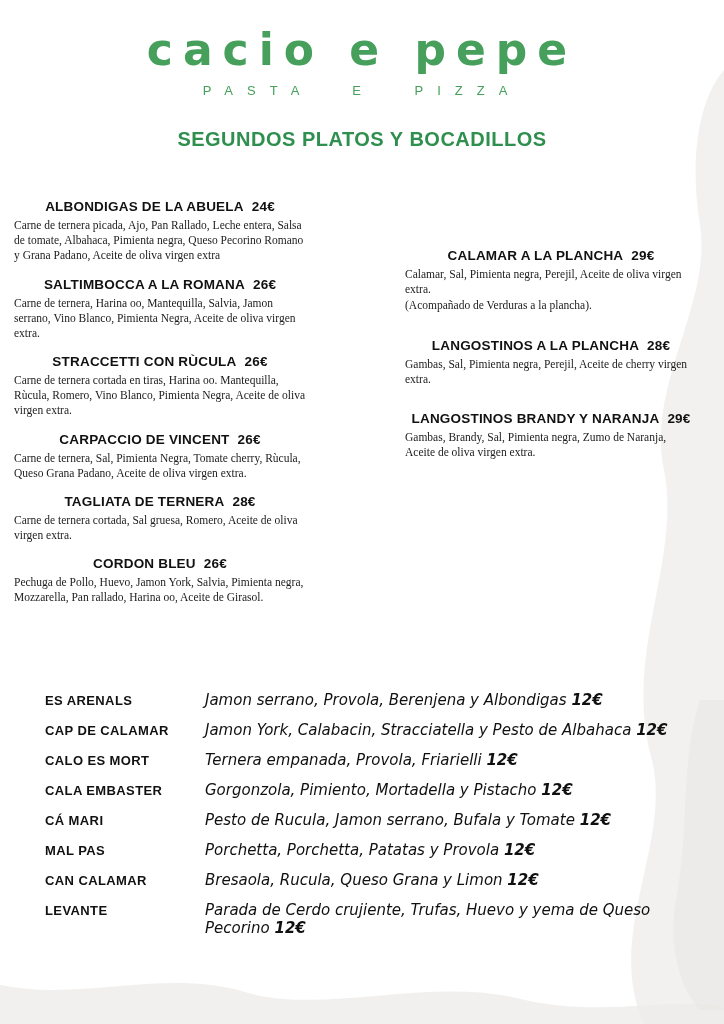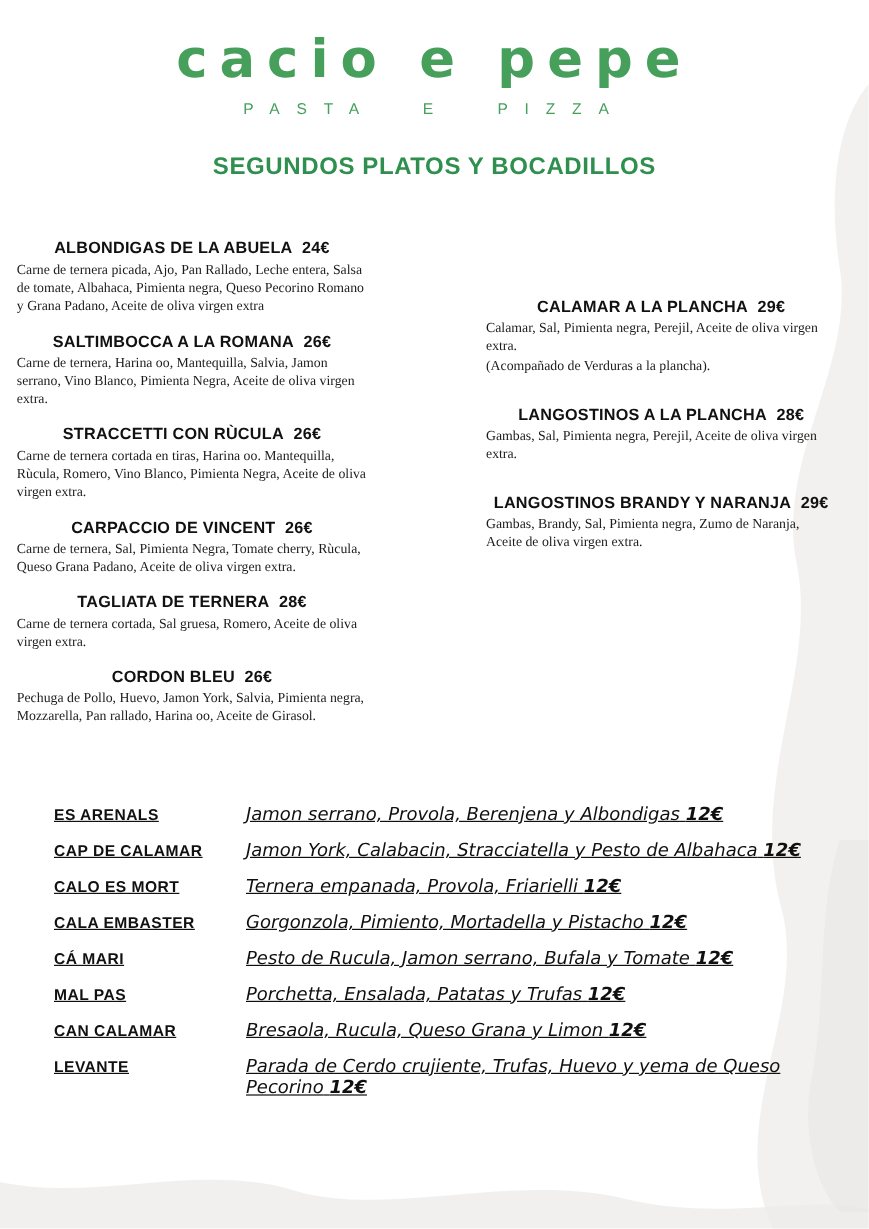--- a/index.html
+++ b/index.html
@@ -69,23 +69,22 @@
     margin:4px 0 0 0;
     font-family:"Liberation Serif", serif;
     font-size:11.5px;
     line-height:1.32;
     color:#1b1b1b;
   }
   .dish-note { margin-top:1px; }
 
   
   .sandwiches {
-    margin-top:50px;
+    margin-top:72px;
     padding:0 18px 0 45px;
-    text-decoration:underline;
   }
   .sand-row {
     display:flex;
     align-items:baseline;
     margin-bottom:12px;
   }
   .sand-name {
     flex:0 0 160px;
     width:160px;
     font-size:13px;
@@ -183,21 +182,21 @@
           </div>
           <p class="dish-desc">Calamar, Sal, Pimienta negra, Perejil, Aceite de oliva virgen extra.</p>
           <p class="dish-note">(Acompañado de Verduras a la plancha).</p>
         </div>
 
         <div class="dish">
           <div class="dish-head">
             <span class="dish-name">LANGOSTINOS A LA PLANCHA</span>
             <span class="dish-price">28€</span>
           </div>
-          <p class="dish-desc">Gambas, Sal, Pimienta negra, Perejil, Aceite de oliva virgen extra.</p>
+          <p class="dish-desc">Gambas, Sal, Pimienta negra, Perejil, Aceite de cherry virgen extra.</p>
         </div>
 
         <div class="dish">
           <div class="dish-head">
             <span class="dish-name">LANGOSTINOS BRANDY Y NARANJA</span>
             <span class="dish-price">29€</span>
           </div>
           <p class="dish-desc">Gambas, Brandy, Sal, Pimienta negra, Zumo de Naranja, Aceite de oliva virgen extra.</p>
         </div>
 
@@ -226,21 +225,21 @@
         <span class="sand-desc"><span>Gorgonzola, Pimiento, Mortadella y Pistacho</span> <span class="sand-price">12€</span></span>
       </div>
 
       <div class="sand-row">
         <span class="sand-name">CÁ MARI</span>
         <span class="sand-desc"><span>Pesto de Rucula, Jamon serrano, Bufala y Tomate</span> <span class="sand-price">12€</span></span>
       </div>
 
       <div class="sand-row">
         <span class="sand-name">MAL PAS</span>
-        <span class="sand-desc"><span>Porchetta, Ensalada, Patatas y Trufas</span> <span class="sand-price">12€</span></span>
+        <span class="sand-desc"><span>Porchetta, Porchetta, Patatas y Provola</span> <span class="sand-price">12€</span></span>
       </div>
 
       <div class="sand-row">
         <span class="sand-name">CAN CALAMAR</span>
         <span class="sand-desc"><span>Bresaola, Rucula, Queso Grana y Limon</span> <span class="sand-price">12€</span></span>
       </div>
 
       <div class="sand-row">
         <span class="sand-name">LEVANTE</span>
         <span class="sand-desc"><span>Parada de Cerdo crujiente, Trufas, Huevo y yema de Queso Pecorino</span> <span class="sand-price">12€</span></span>

